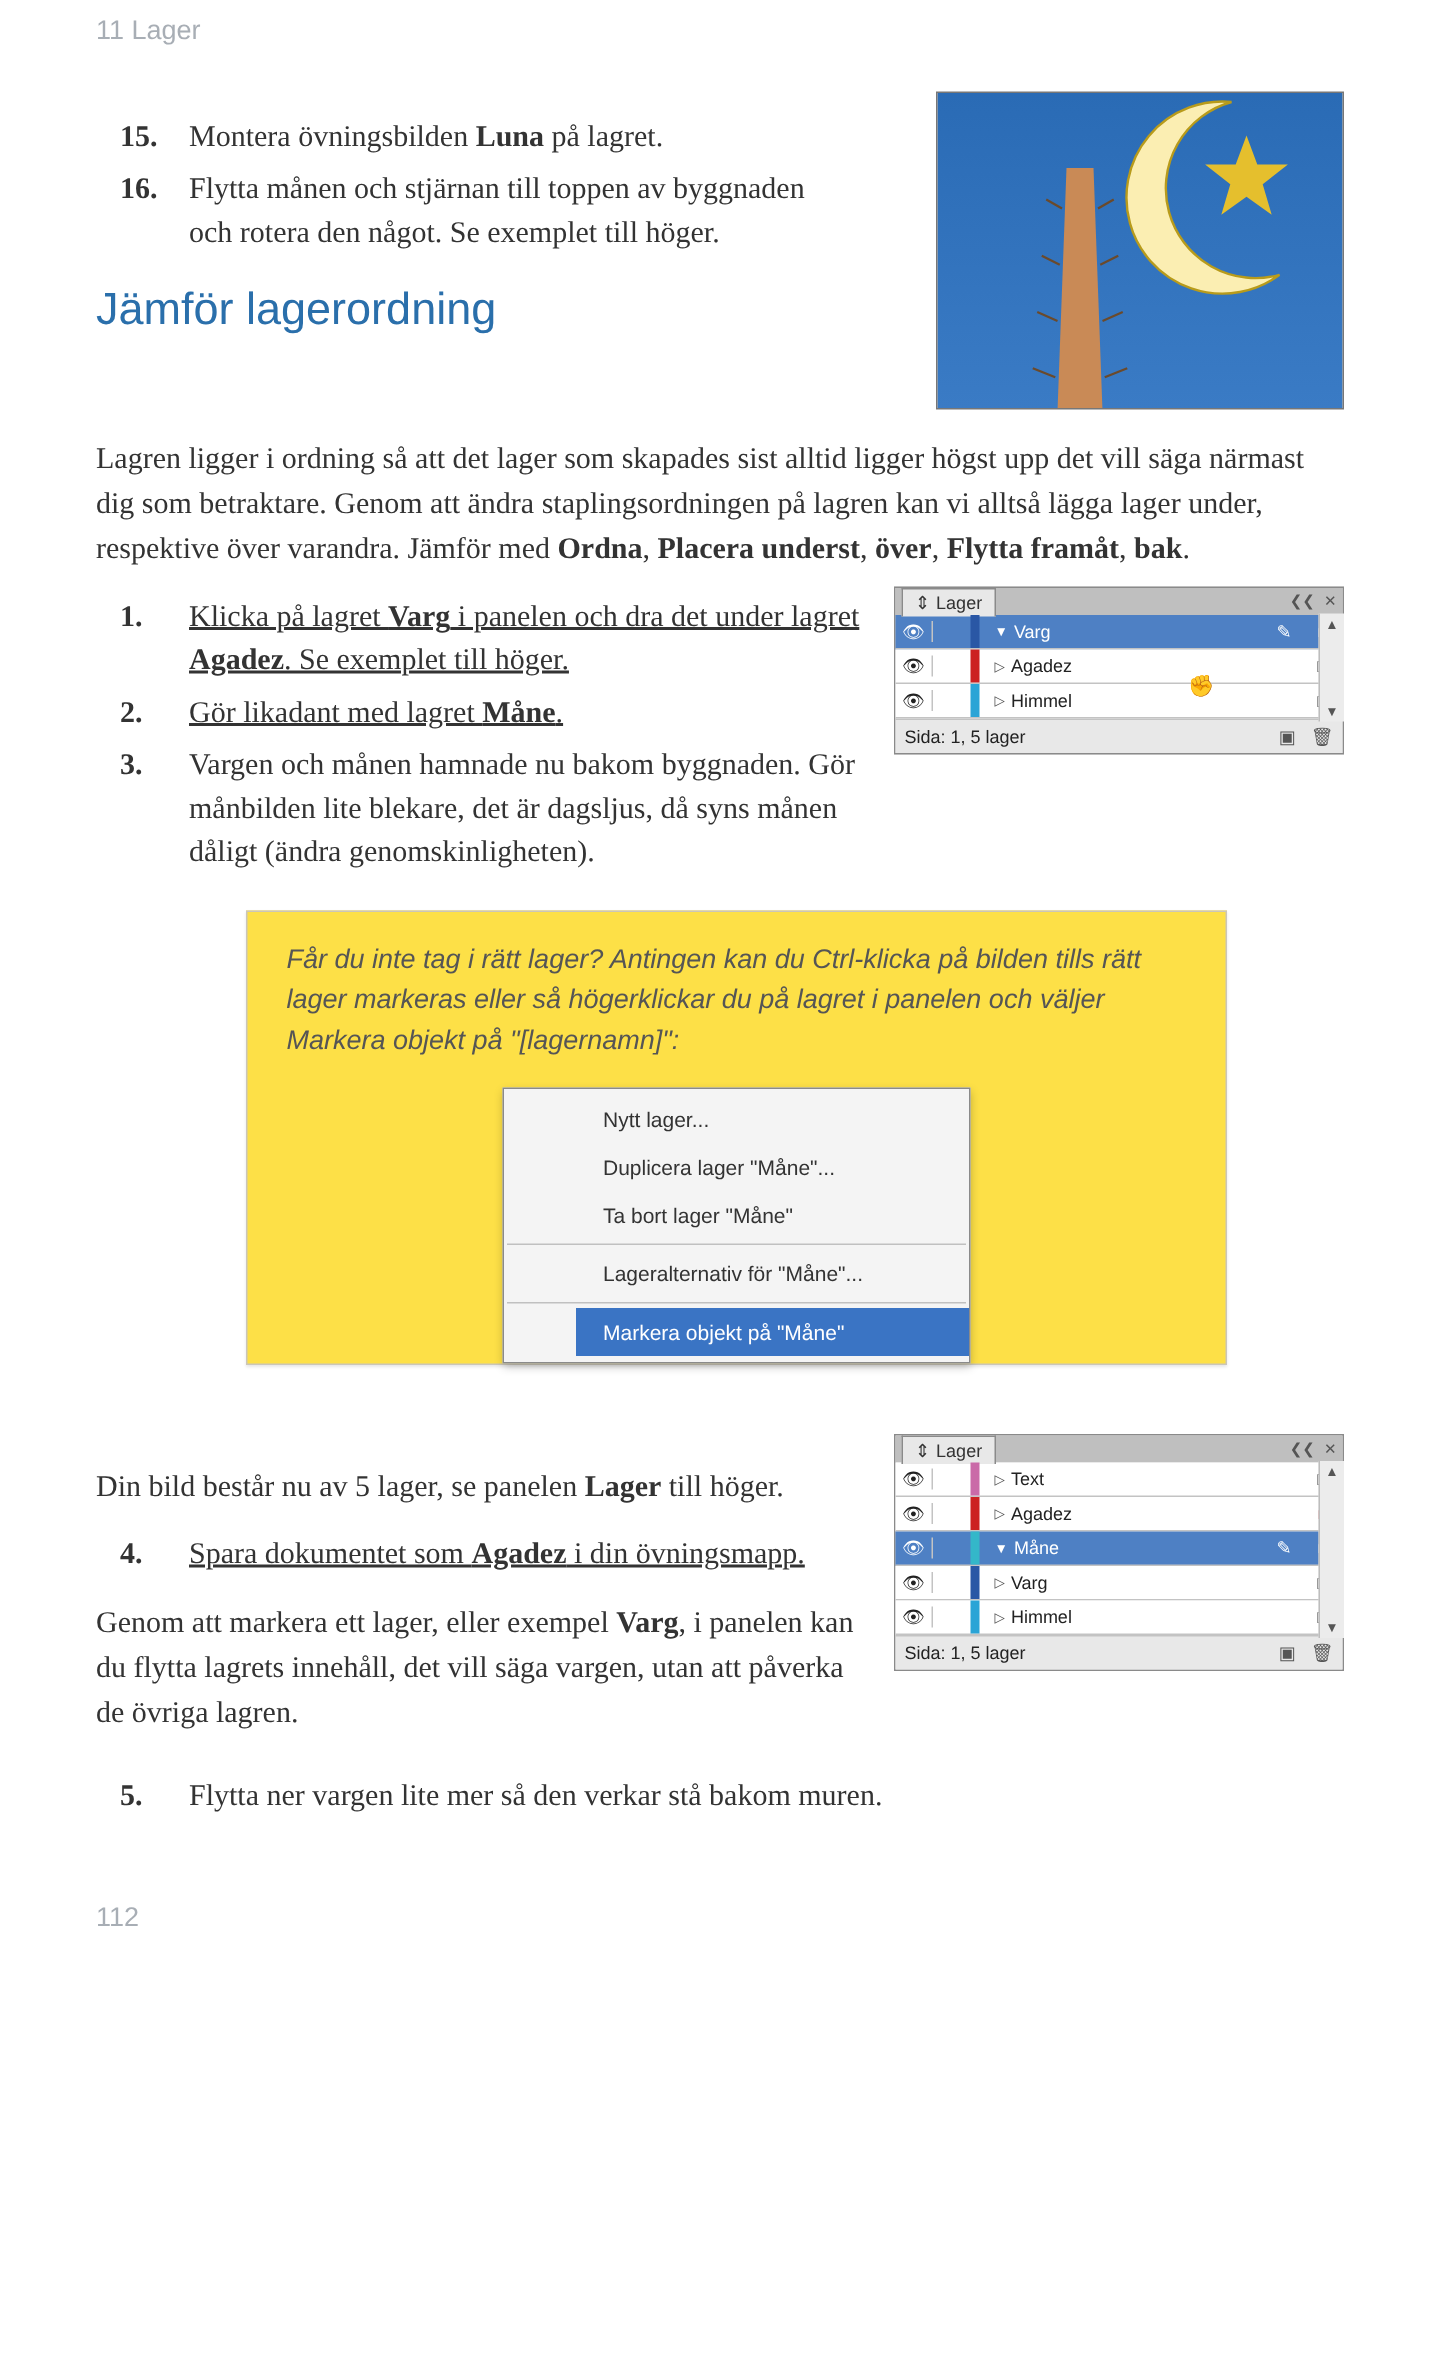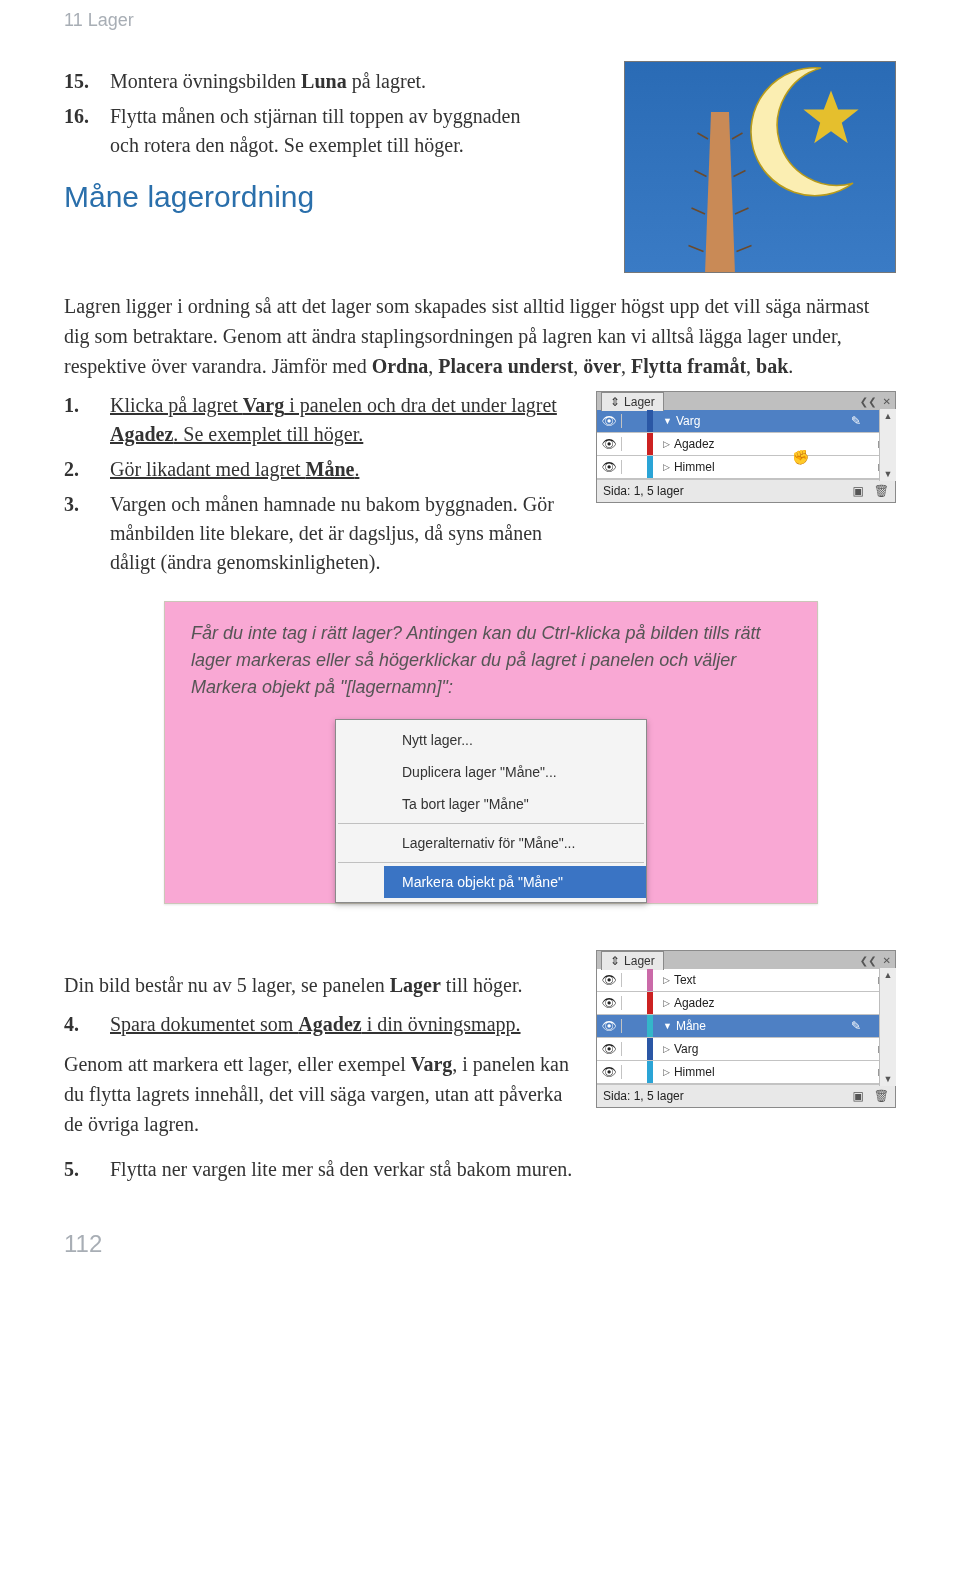--- a/index.html
+++ b/index.html
@@ -27,21 +27,21 @@
     margin-left: 20px;
     margin-bottom: 8px;
     border: 1px solid #777;
     position: relative;
     background: linear-gradient(#2a6bb5, #3a7bc5);
     overflow: hidden;
   }
   .moon-svg { position:absolute; right:10px; top:-10px; }
   .star-svg { position:absolute; right:34px; top:26px; }
   .tower-svg{ position:absolute; left:40px; bottom:-2px; }
-  .num-list { margin: 0; padding: 0; }
+  .num-list { margin: 16px; padding: 0; }
   .num-item {
     display: flex;
     align-items: flex-start;
     margin: 6px 0;
     font-size: 20px;
     line-height: 1.45;
   }
   .num-item .n {
     min-width: 46px;
     font-weight: bold;
@@ -104,21 +104,21 @@
     background:#ececec; border-left:1px solid #bdbdbd;
     display:flex; flex-direction:column; align-items:center; justify-content:space-between;
   }
   .panel-wrap{ position:relative; }
   .arrow-btn{ font-size:9px; color:#555; height:14px; display:flex;align-items:center;justify-content:center;width:100%;}
 
   .cursor-hand{ position:absolute; font-size:14px; color:#000; }
 
   
   .tip {
-    background:#f9a8d4;
+    background:#fde047;
     border:1px solid #cbc6b8;
     padding:18px 26px 0 26px;
     margin:24px 0 10px 100px;
     width:600px;
     box-shadow: 0 1px 2px rgba(0,0,0,0.1);
     font-family: Arial, Helvetica, sans-serif;
   }
   .tip-text{
     font-style:italic; font-size:18px; line-height:1.5; color:#555;
   }
@@ -128,21 +128,21 @@
     font-family: Verdana, Arial, sans-serif; font-size:14px;
     box-shadow:0 2px 6px rgba(0,0,0,0.25);
     padding:4px 0;
   }
   .ctx-item{ padding:8px 18px; border:none;margin-left:48px; }
   .ctx-sep{ height:1px; background:#c0c0c0; margin:3px 2px;}
   .ctx-item.sel{ background:#3a74c4; color:#fff;}
   .ctx-menu-wrap{ display:flex; justify-content:center; }
 
   .page-num{
-    font-family: Arial, sans-serif; color:#a8aeb5; font-size:24px;
+    font-family: Arial, sans-serif; color:#a8aeb5; font-size:18px;
     padding:40px 0 0 0;
   }
   .body-p.narrow { width:520px; }
   .num-item.narrow .txt { width:474px;text-decoration:underline; }
   .num-item .txt{ flex:1; }
 </style>
 </head>
 <body>
 
 <div class="page">
@@ -177,21 +177,21 @@
       <span class="txt">
         <span>Montera övningsbilden </span><b>Luna</b><span> på lagret.</span>
       </span>
     </div>
     <div class="num-item">
       <span class="n">16.</span>
       <span class="txt" style="max-width:430px">Flytta månen och stjärnan till toppen av byggnaden och rotera den något. Se exemplet till höger.</span>
     </div>
   </div>
 
-  <h2 class="h2">Måne lagerordning</h2>
+  <h2 class="h2">Jämför lagerordning</h2>
 
 
   <div class="clear"></div>
 
   <p class="body-p">
     <span>Lagren ligger i ordning så att det lager som skapades sist alltid ligger högst upp det vill säga närmast dig som betraktare. Genom att ändra staplingsordningen på lagren kan vi alltså lägga lager under, respektive över varandra. Jämför med </span><b>Ordna</b><span>, </span><b>Placera underst</b><span>, </span><b>över</b><span>, </span><b>Flytta framåt</b><span>, </span><b>bak</b><span>.</span>
   </p>
 
   <div class="panel-wrap panel-float-right" style="width:300px">
     <div class="panel">

